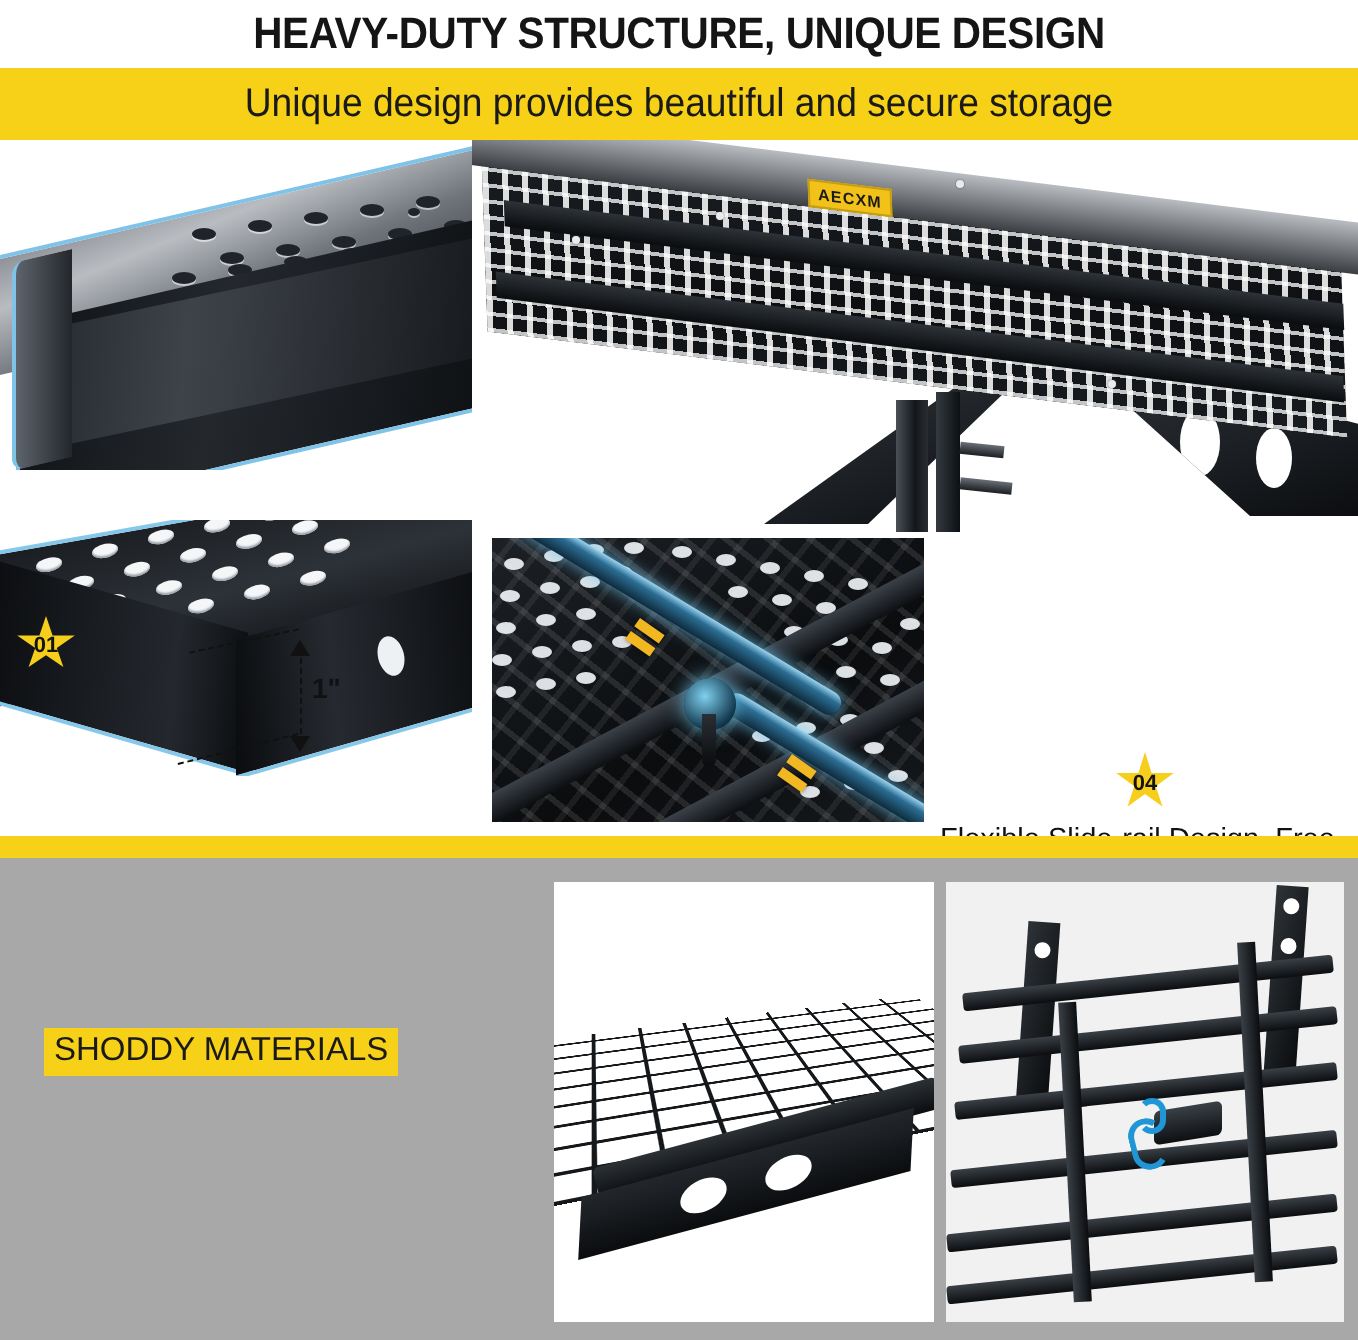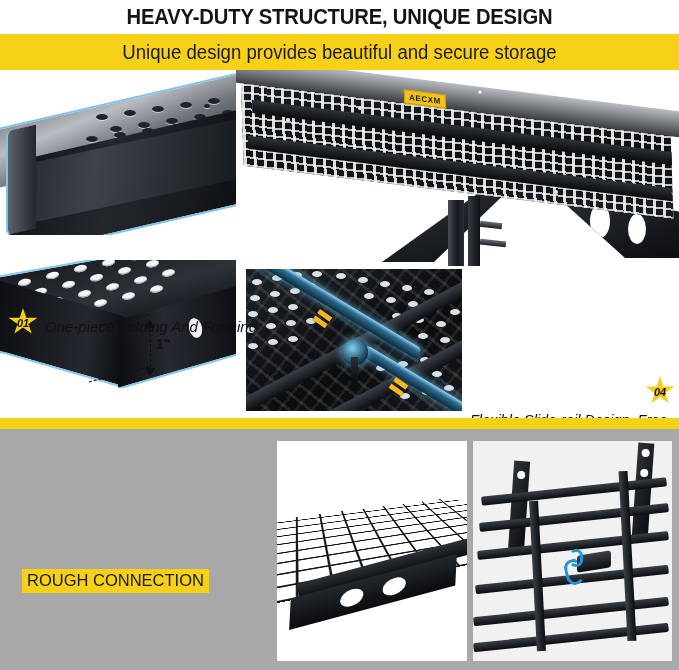--- a/index.html
+++ b/index.html
@@ -201,21 +201,21 @@
     position:absolute; left:172px; top:22px; width:42px; height:14px;
     background:#F2C21A; transform: skewY(9deg) rotate(-2deg);
     display:flex;align-items:center;justify-content:center;
     font-size:8px;font-weight:700;color:#1a1a1a;letter-spacing:.6px;
     border:1px solid #c79e12;
   }
   .screw{position:absolute;width:4px;height:4px;border-radius:50%;
     background:#e9ecef;box-shadow:0 0 1px #555;}
 
   
-  .callout { position:absolute; display:flex; align-items:flex-end; gap:7px;font-style:italic; }
+  .callout { position:absolute; display:flex; align-items:center; gap:7px; }
   .star {
     position:relative; width:30px; height:28px; flex:0 0 30px;
     display:flex;align-items:center;justify-content:center;
   }
   .star::before{
     content:""; position:absolute; inset:0; background:#F6CE1B;
     clip-path: polygon(50% 0%, 61% 35%, 98% 35%, 68% 57%, 79% 91%, 50% 70%, 21% 91%, 32% 57%, 2% 35%, 39% 35%);
   }
   .star b{position:relative; font-size:11px; color:#141414; font-weight:700; top:1px;}
   .callout-text { font-size:15px; color:#111; line-height:1.28; padding-top:4px; }
@@ -467,21 +467,20 @@
     <div class="chev chev-2">
         <span></span>
         <span></span>
       </div>
   </div>
 
   <div class="callout co-01">
     <div class="star">
       <b>01</b>
     </div>
-    <div class="callout-text">One-piece Folding And Forming</div>
   </div>
 
   <div class="callout co-02">
     <div class="star">
       <b>02</b>
     </div>
     <div class="callout-text">Thick And Sturdy Frame</div>
   </div>
 
   <div class="callout co-03">
@@ -491,24 +490,24 @@
     <div class="callout-text">Flexible Slide-rail Design, Free To Install At Any Wood Keel Pitch Point.</div>
   </div>
 </div>
 
 <div class="divider"></div>
 
 <div class="bottom">
 
 
   <div class="blk1">
+    <div class="hl-label">SHODDY MATERIALS</div>
   </div>
 
   <div class="blk2">
-    <div class="hl-label">ROUGH CONNECTION</div>
   </div>
 
   <div class="img-left">
     <div class="mesh"></div>
     <div class="mesh-edge"></div>
     <div class="mesh-edge2">
       <u style="left:52px;"></u>
         <u style="left:96px;"></u>
     </div>
   </div>

